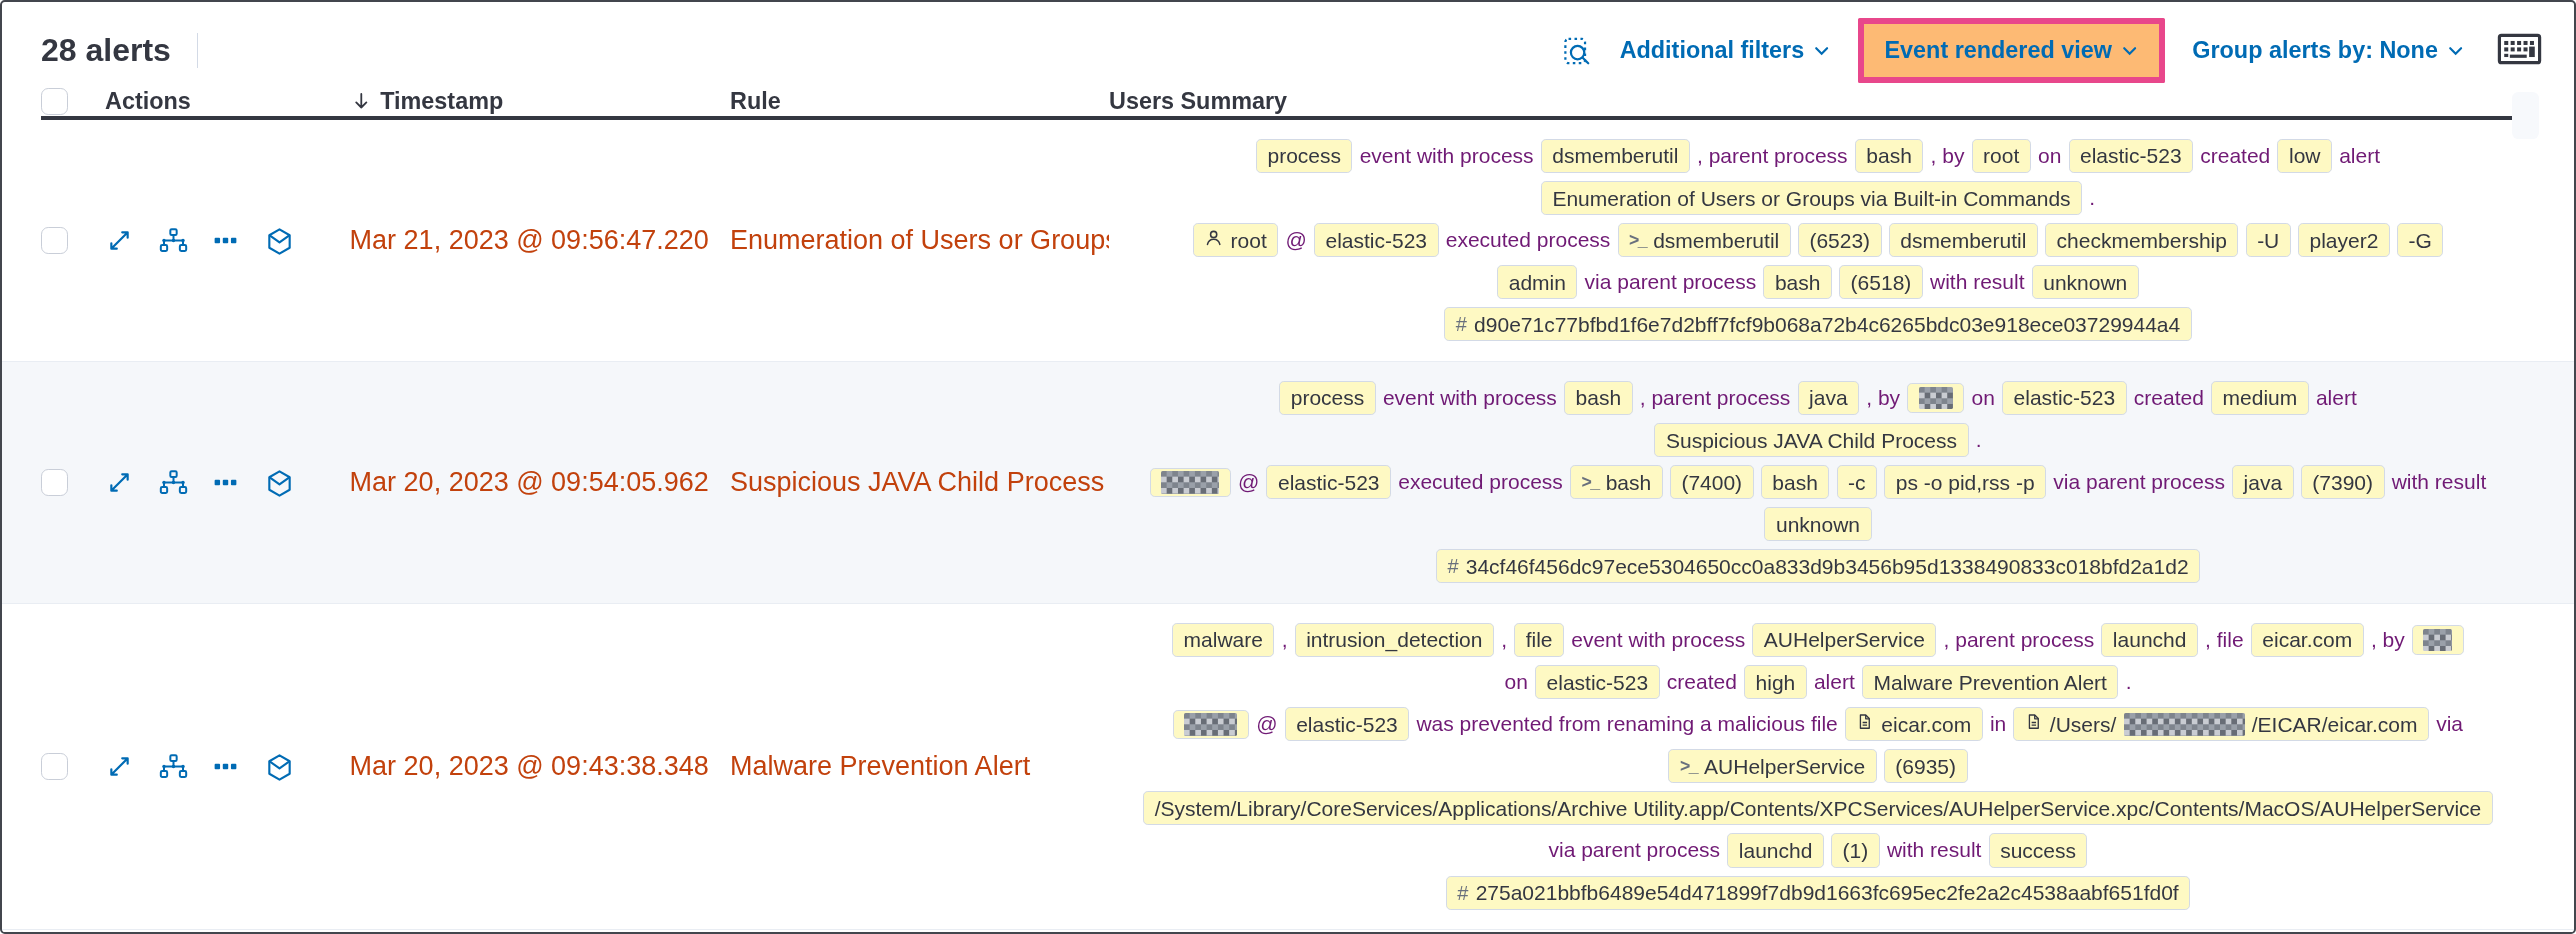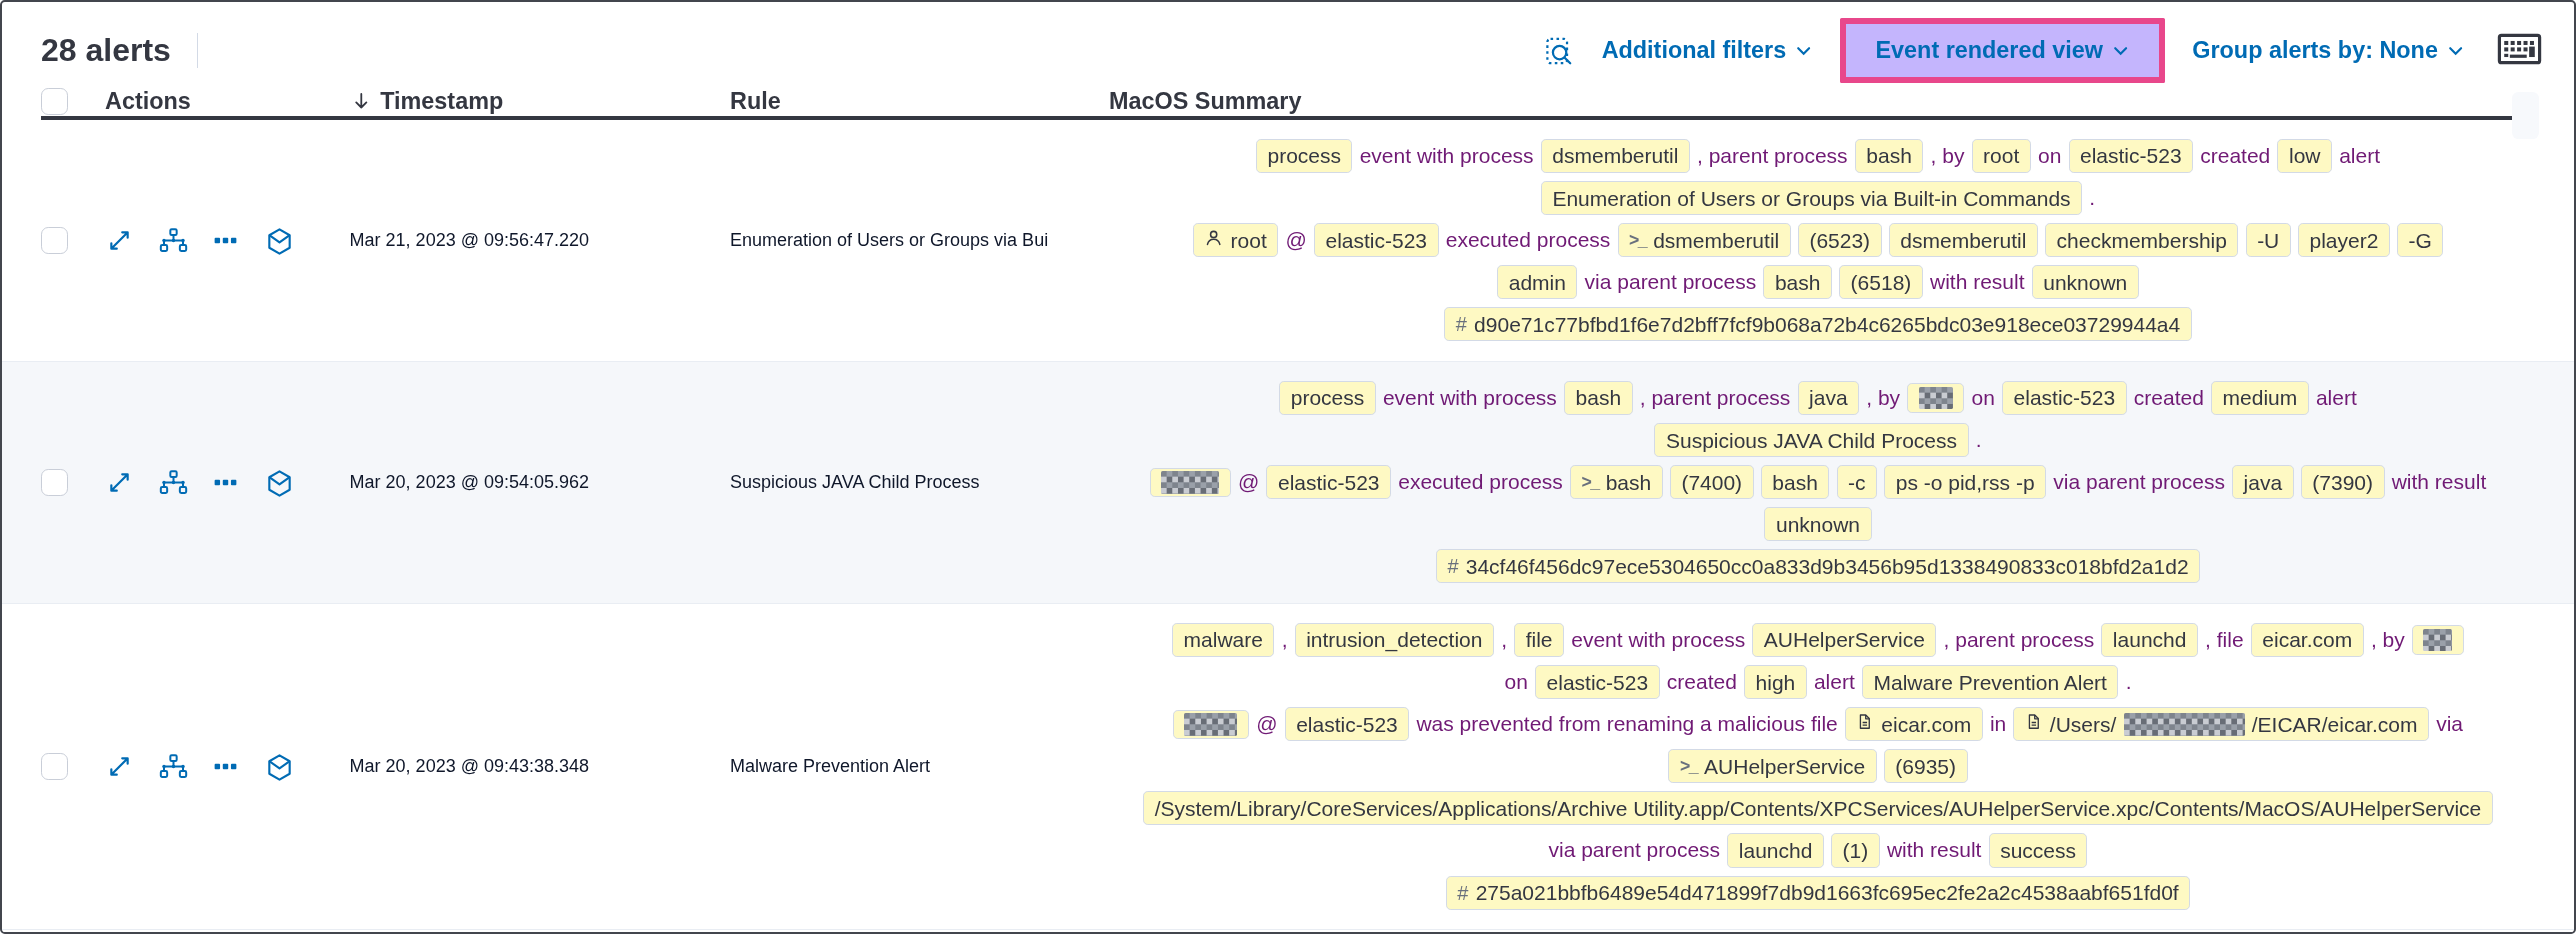--- a/index.html
+++ b/index.html
@@ -11,42 +11,42 @@
   
   .topbar { display:flex; align-items:center; justify-content:space-between;
     padding:22.6px 32px 6.4px 39px; height:81px; }
   .topbar-left { display:flex; align-items:center; }
   .alerts-count { font-size:32px; font-weight:700; color:#343741; }
   .vdiv { width:1.6px; height:35px; background:#d3dae6; margin-left:26px; }
   .toolbar { display:flex; align-items:center; gap:27px; }
   .tb-btn { display:flex; align-items:center; gap:8px; color:#006bb4;
     font-weight:600; font-size:23.4px; cursor:pointer; white-space:nowrap; }
   .tb-icon svg { display:block; }
-  .highlight-box { border:6.4px solid #e8478b; border-radius:1.6px; padding:13px 29px;
-    margin:-19.3px 0; background:#c4b5fd; }
+  .highlight-box { border:6.4px solid #e8478b; border-radius:1.6px; padding:13px 20px;
+    margin:-19.3px 0; background:#fdba74; }
   .kb-btn { margin-left:4.8px; cursor:pointer; }
 
   
   .thead { display:flex; align-items:center; margin:4.8px 47px 0 39px;
     padding-bottom:1px; border-bottom:4px solid #343741; }
   .thead .hlabel { font-size:23.4px; font-weight:700; color:#343741; }
   .col-check { width:64px; flex:0 0 64px; }
   .col-actions { width:222px; flex:0 0 222px; display:flex; align-items:center; gap:24px; }
   .col-time { width:403px; flex:0 0 403px; padding-left:22.6px; display:flex; align-items:center; gap:8px; }
   .col-rule { width:379px; flex:0 0 379px; white-space:nowrap; overflow:hidden; }
   .col-summary { flex:1 1 auto; min-width:0; }
 
   .checkbox { width:27px; height:27px; border:1.6px solid #c9ced8; border-radius:7.2px;
     background:#fff; cursor:pointer; }
 
   .rows { }
   .row { display:flex; align-items:center; padding:19.3px 47px 19.3px 39px;
     border-bottom:1.6px solid #e9edf3; }
   .row.striped { background:#f5f7fa; }
-  .row .col-time, .row .col-rule { font-size:18px; color:#0f172a; }
+  .row .col-time, .row .col-rule { font-size:27px; color:#c2410c; }
   .action-btn { width:29px; height:29px; cursor:pointer; }
   .action-btn svg { display:block; }
 
   .col-summary { display:flex; flex-direction:column; gap:8px; align-items:center; }
   .sline { display:flex; align-items:center; justify-content:center; gap:7.2px; white-space:nowrap; }
   .badge { display:inline-flex; align-items:center; gap:7.2px; border:1.6px solid #d3dae6;
     border-radius:4.8px; background:#fef9c3; padding:2.4px 10.5px; font-size:21px; color:#343741;
     font-weight:500; line-height:1.3; cursor:pointer; }
   .s-text { font-size:21px; color:#701a75; }
   .term-glyph { font-size:17.7px; font-weight:700; color:#69707d; letter-spacing:-1.6px; }
@@ -127,21 +127,21 @@
     <div class="col-time">
       <svg width="22.6" height="22.6" viewBox="0 0 20 20" fill="none" stroke="#343741" stroke-width="1.6" stroke-linecap="round" stroke-linejoin="round">
           <path d="M10 3.5v12M5.5 11l4.5 4.5L14.5 11"></path>
         </svg>
       <span class="hlabel">Timestamp</span>
     </div>
     <div class="col-rule">
       <span class="hlabel">Rule</span>
     </div>
     <div class="col-summary" style="align-items:flex-start">
-      <span class="hlabel">MacOS Summary</span>
+      <span class="hlabel">Users Summary</span>
     </div>
   </div>
 
   <div class="rows" id="rows">
       <div class="row">
         <div class="col-check">
           <div class="checkbox"></div>
         </div>
         <div class="col-actions">
           <span class="action-btn">

